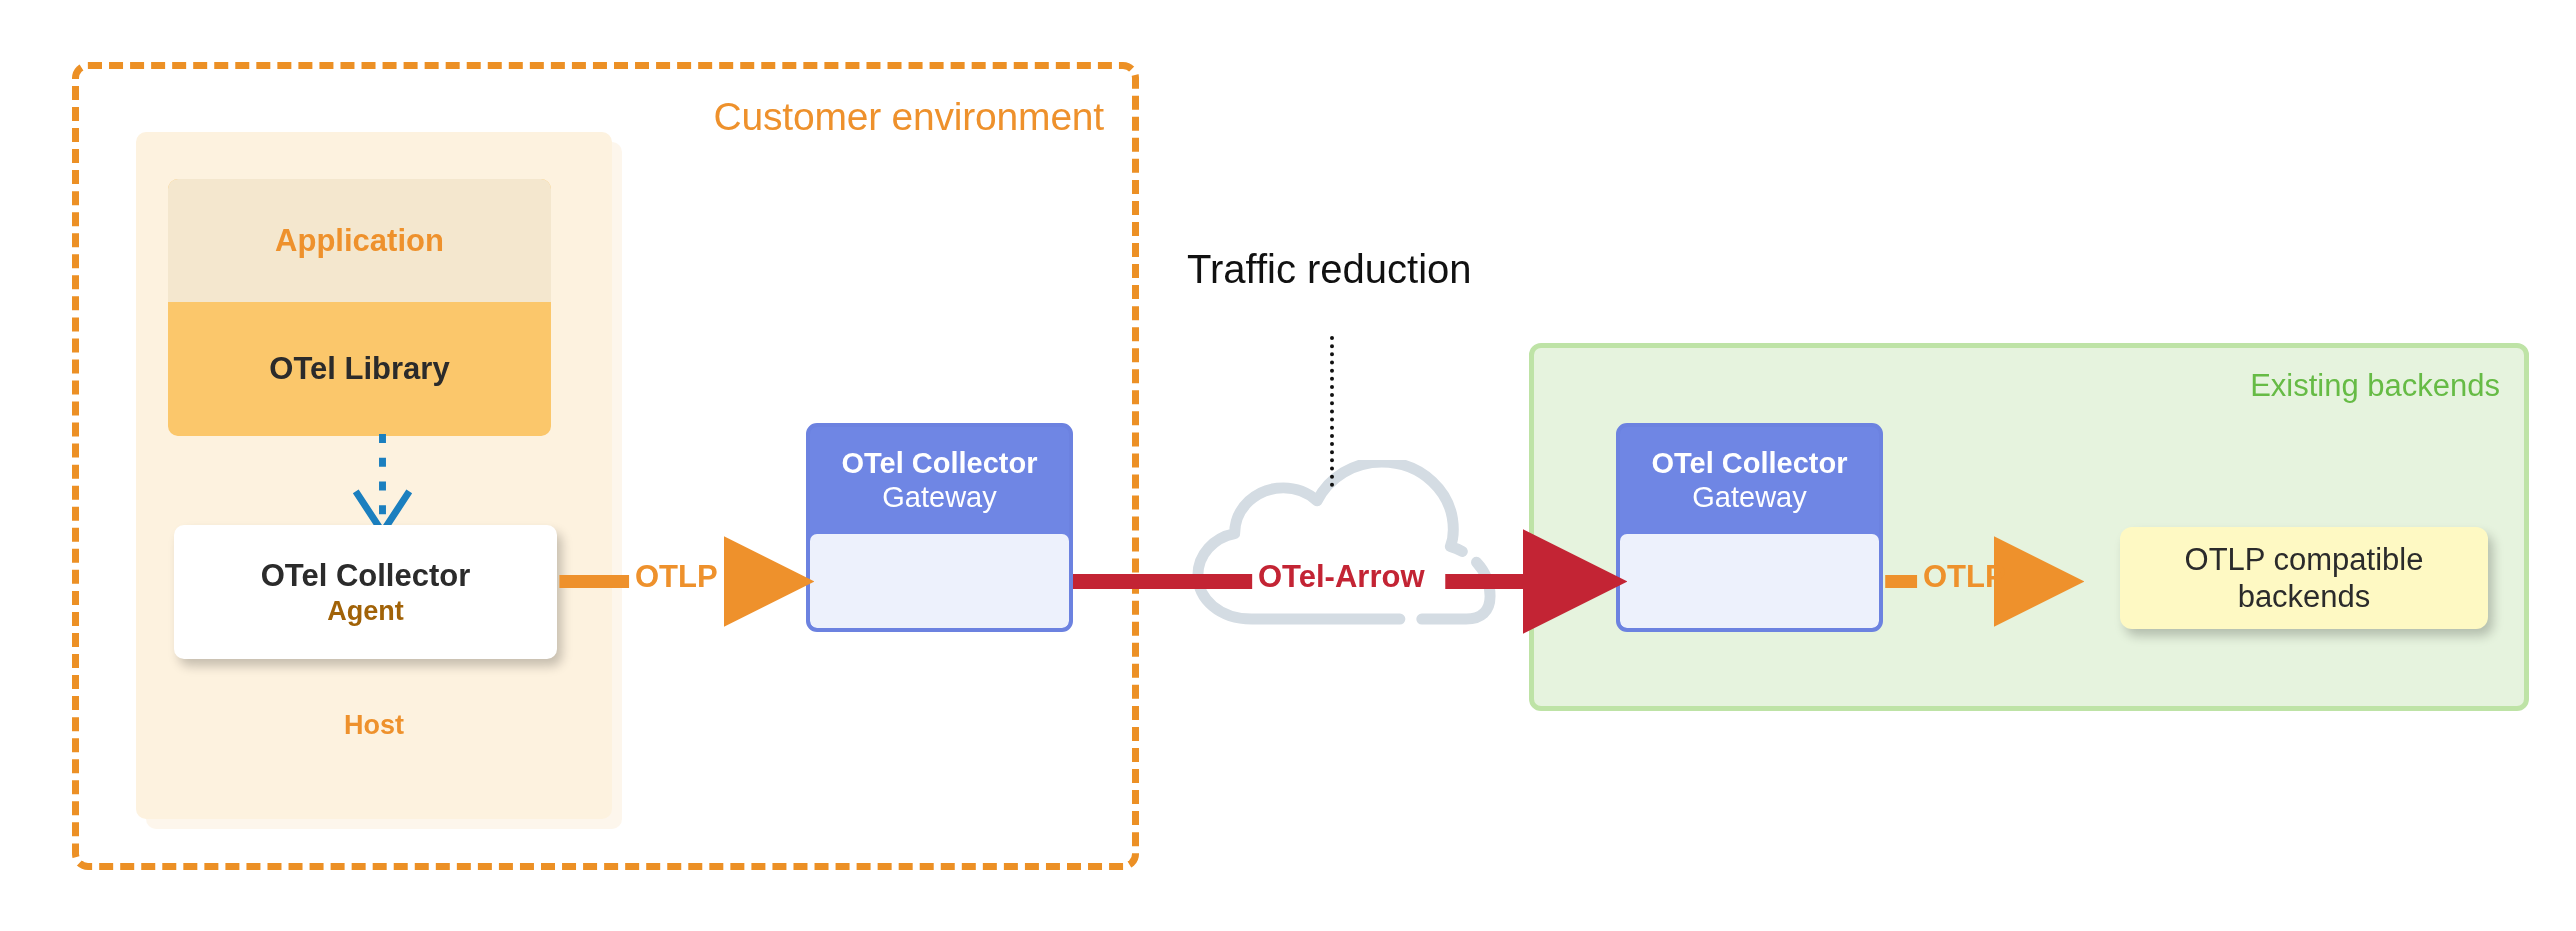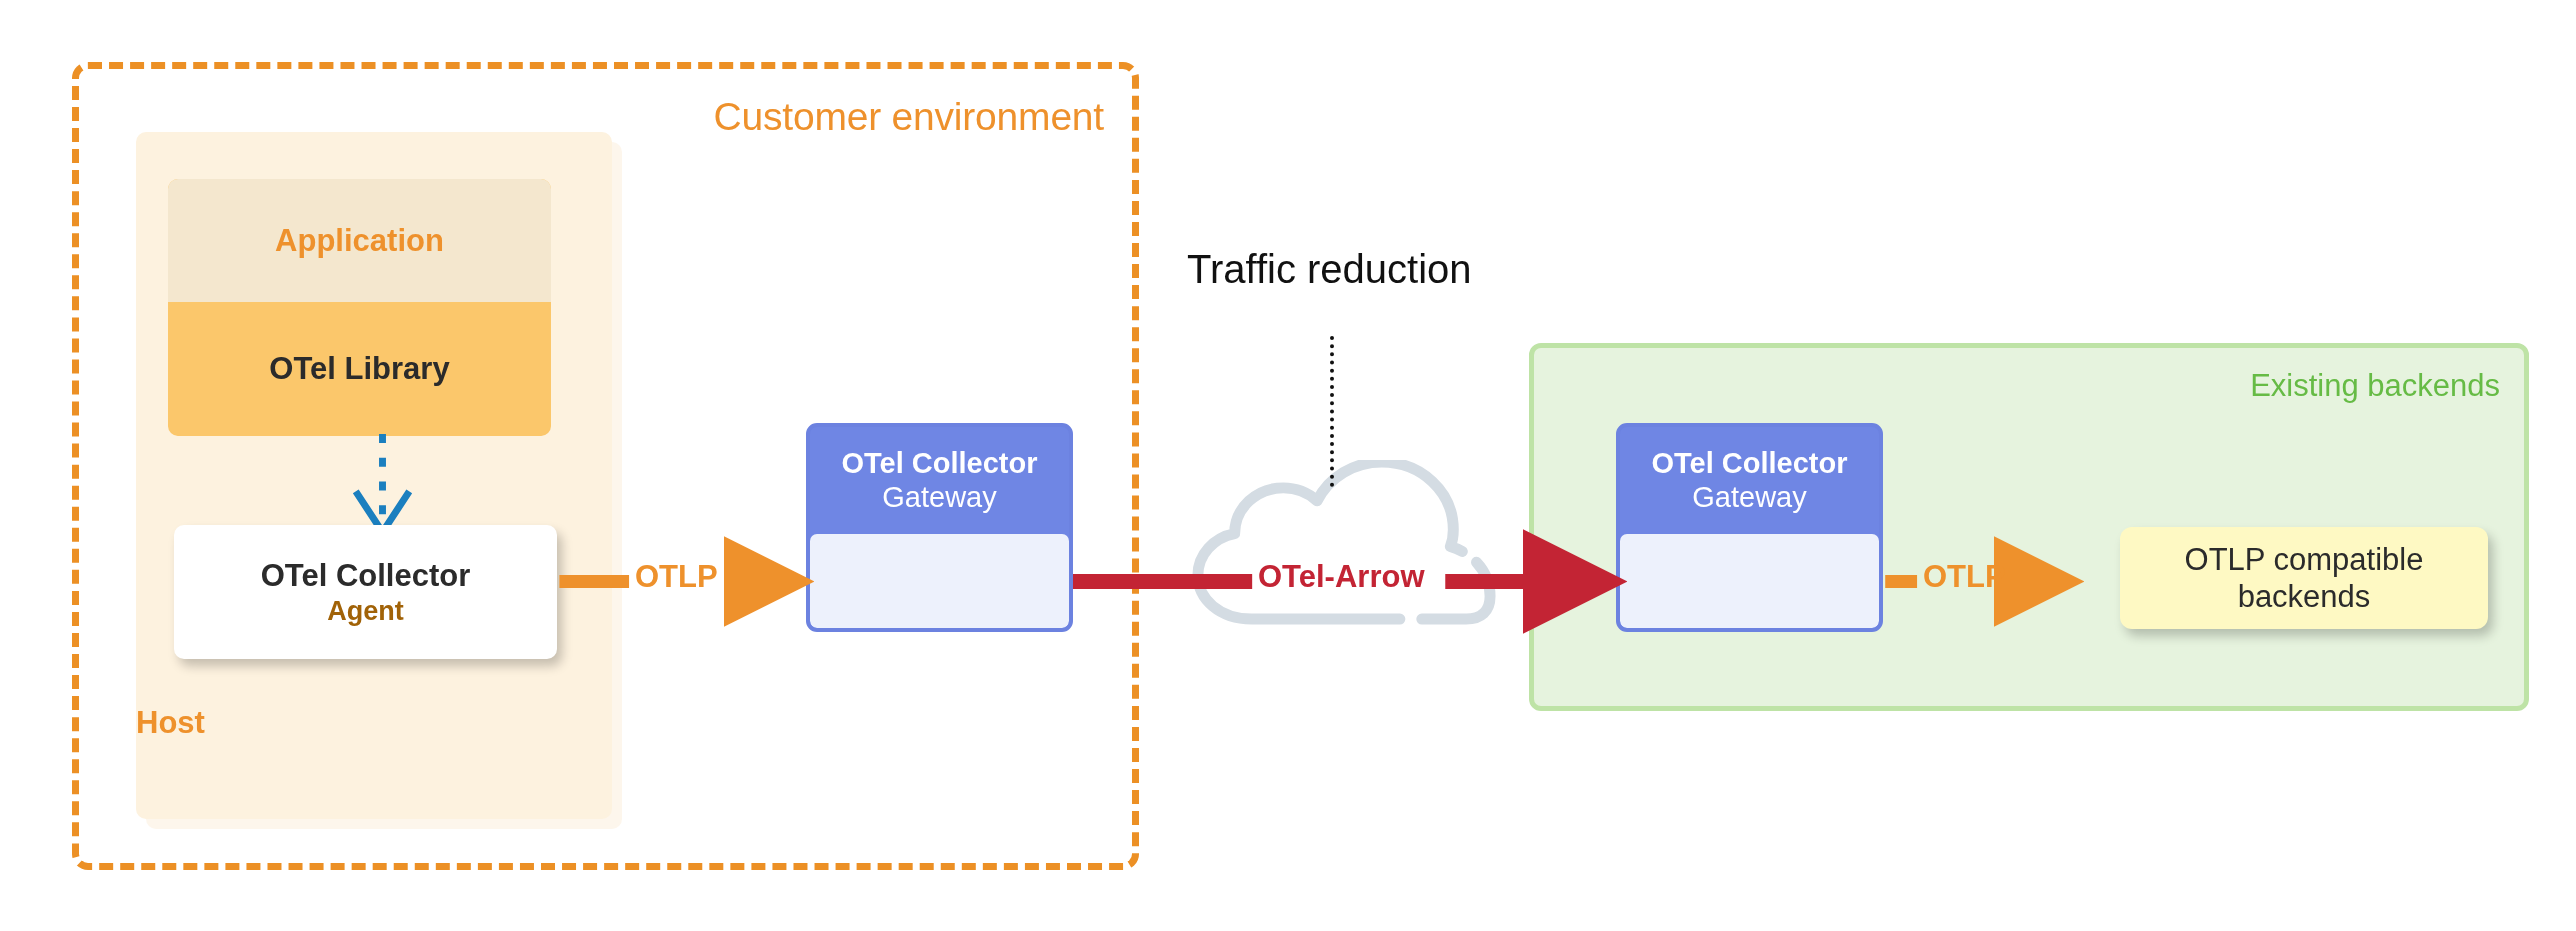--- a/index.html
+++ b/index.html
@@ -50,22 +50,22 @@
     height: 687px;
     background: #FDF2DF;
     border-radius: 10px;
     box-shadow: 10px 10px 0 0 rgba(253, 246, 235, 0.95);
   }
   .host-label {
     position: absolute;
     left: 0;
     right: 0;
     bottom: 78px;
-    text-align: left;
-    font-size: 31px;
+    text-align: center;
+    font-size: 27px;
     font-weight: bold;
     color: #EE912C;
   }
 
   
   .app-stack {
     position: absolute;
     left: 168px;
     top: 179px;
     width: 383px;

